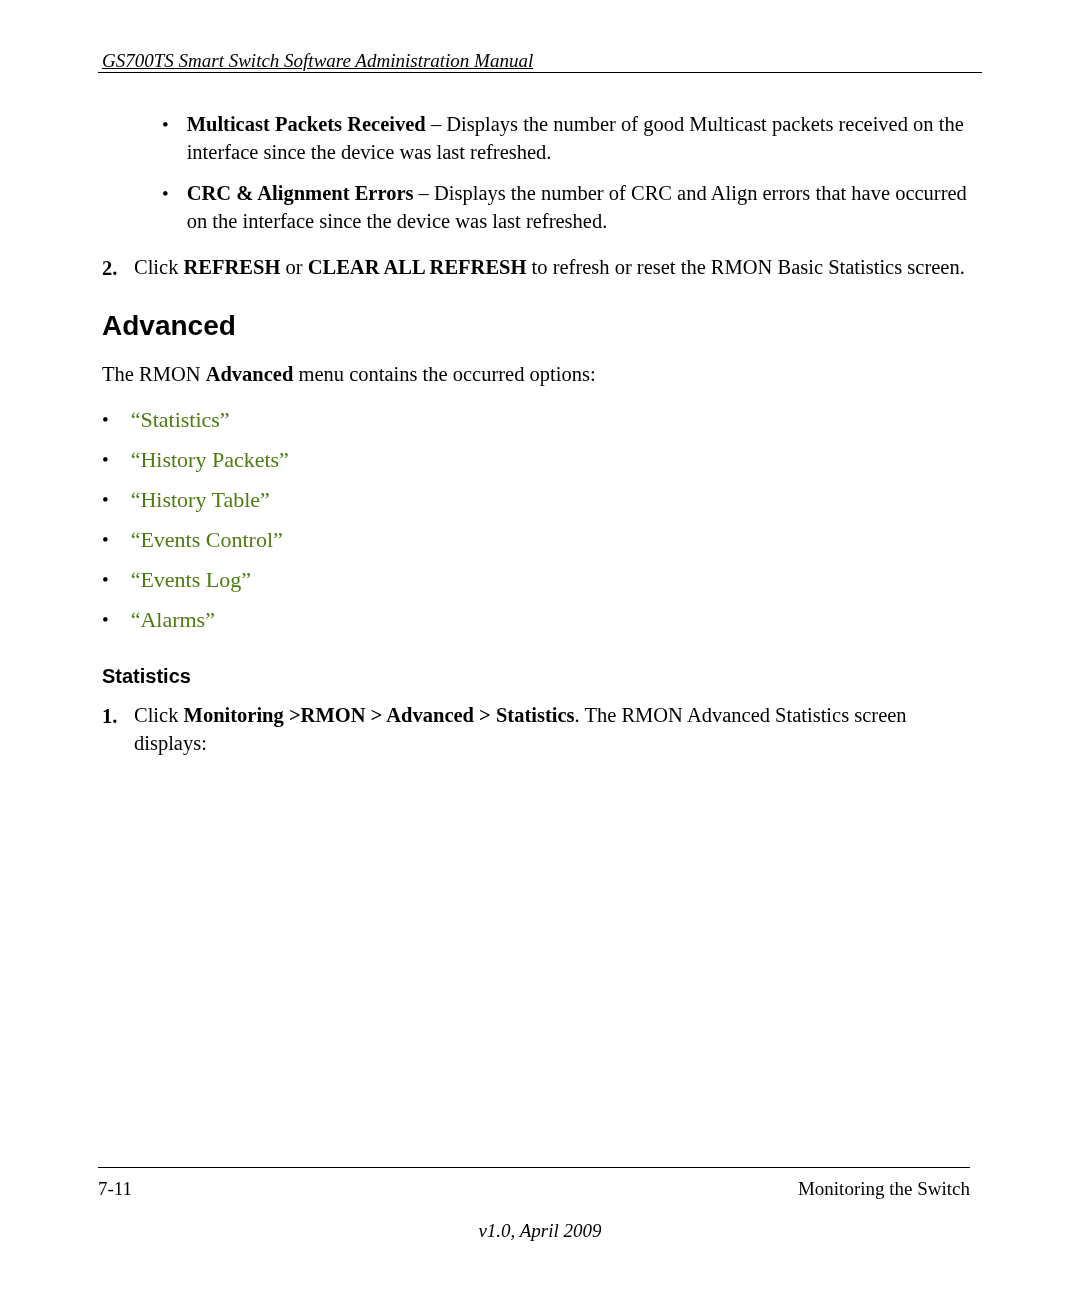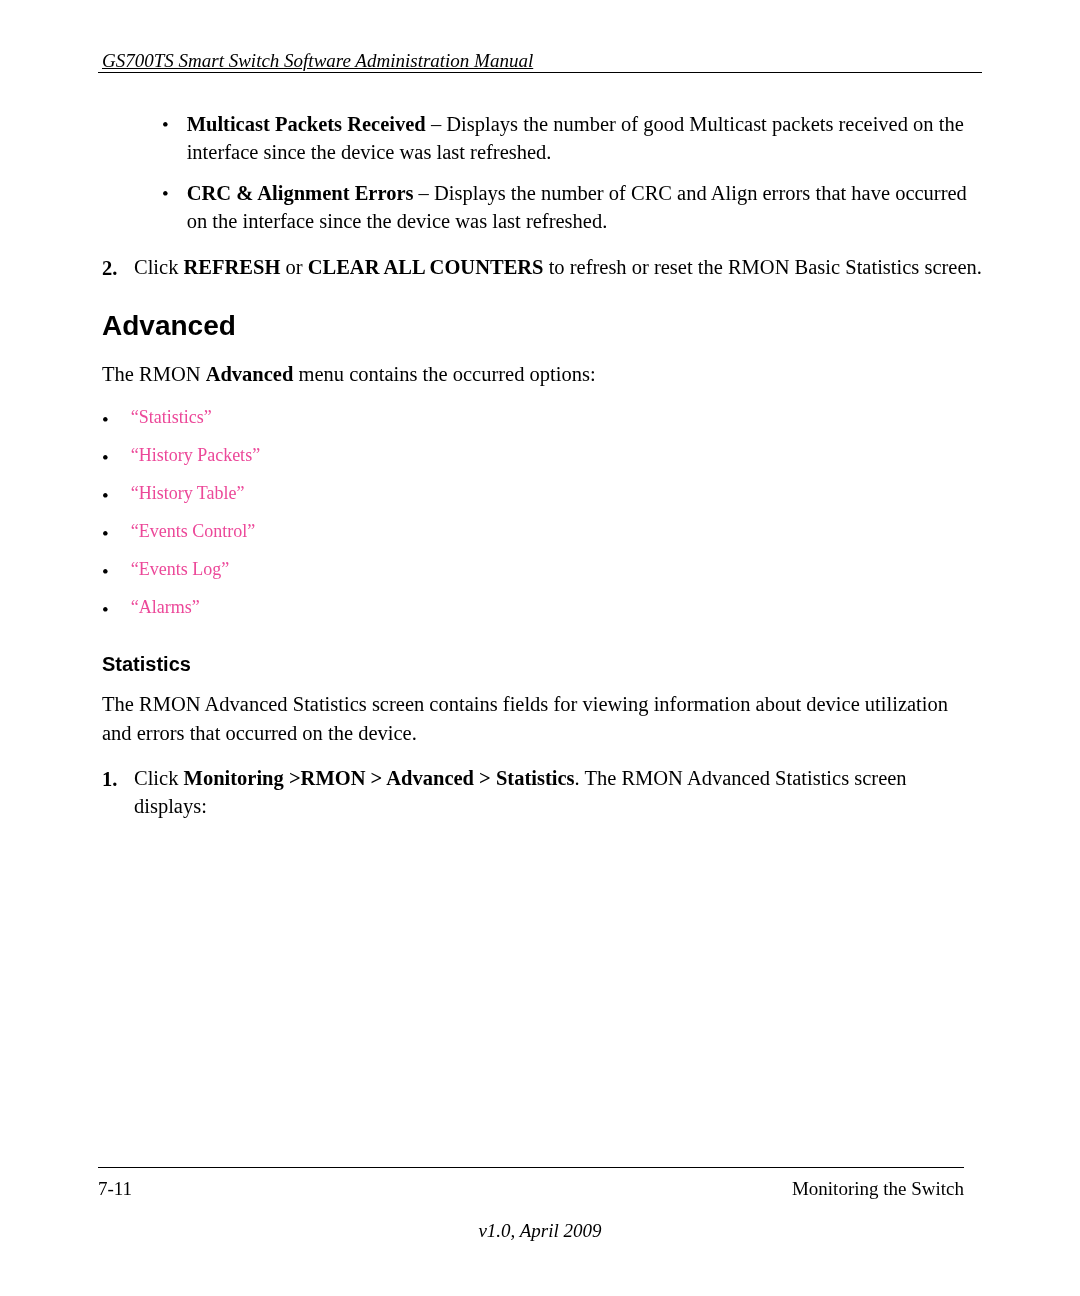--- a/index.html
+++ b/index.html
@@ -90,42 +90,42 @@
       margin-bottom: 14px;
     }
     .link-bullet {
       font-size: 19px;
       margin-right: 22px;
       flex-shrink: 0;
       color: #000;
       margin-top: 2px;
     }
     .link-text {
-      color: #ec4899;
-      font-size: 18px;
+      color: #4d7c0f;
+      font-size: 22px;
       cursor: pointer;
     }
     .h3-heading {
       font-family: Arial, Helvetica, sans-serif;
       font-weight: bold;
       font-size: 20px;
       margin-top: 32px;
       margin-bottom: 14px;
     }
     .numbered-item-2 {
       display: flex;
       margin-left: 0;
       margin-bottom: 18px;
       line-height: 1.4;
     }
     .footer {
       position: absolute;
       bottom: 96px;
       left: 98px;
-      right: 116px;
+      right: 110px;
     }
     .footer-rule {
       border: none;
       border-top: 1.5px solid #000;
       margin-bottom: 10px;
     }
     .footer-text {
       display: flex;
       justify-content: space-between;
       font-size: 19px;
@@ -159,21 +159,21 @@
       <span class="bullet-marker">•</span>
       <span class="bullet-text">
         <span class="bold">CRC &amp; Alignment Errors</span><span> – </span><span>Displays the number of CRC and Align errors that have occurred on the interface since the device was last refreshed.</span>
       </span>
     </div>
   </div>
 
   <div class="numbered-item">
     <span class="num-marker">2.</span>
     <span class="num-text">
-      <span>Click </span><span class="bold">REFRESH</span><span> or </span><span class="bold">CLEAR ALL COUNTERS</span><span> to refresh or reset the RMON Basic Statistics screen.</span>
+      <span>Click </span><span class="bold">REFRESH</span><span> or </span><span class="bold">CLEAR ALL REFRESH</span><span> to refresh or reset the RMON Basic Statistics screen.</span>
     </span>
   </div>
 
   <h2 class="h2-heading">Advanced</h2>
 
   <p class="para">
     <span>The RMON </span><span class="bold">Advanced</span><span> menu contains the occurred options:</span>
   </p>
 
   <div class="link-list">
@@ -198,21 +198,20 @@
       <span class="link-text">“Events Log”</span>
     </div>
     <div class="link-item">
       <span class="link-bullet">•</span>
       <span class="link-text">“Alarms”</span>
     </div>
   </div>
 
   <h3 class="h3-heading">Statistics</h3>
 
-  <p class="para">The RMON Advanced Statistics screen contains fields for viewing information about device utilization and errors that occurred on the device.</p>
 
 
   <div class="numbered-item-2">
     <span class="num-marker">1.</span>
     <span class="num-text">
       <span>Click </span><span class="bold">Monitoring &gt;RMON &gt; Advanced &gt; Statistics</span><span>. The RMON Advanced Statistics screen displays:</span>
     </span>
   </div>
 
 </div>

